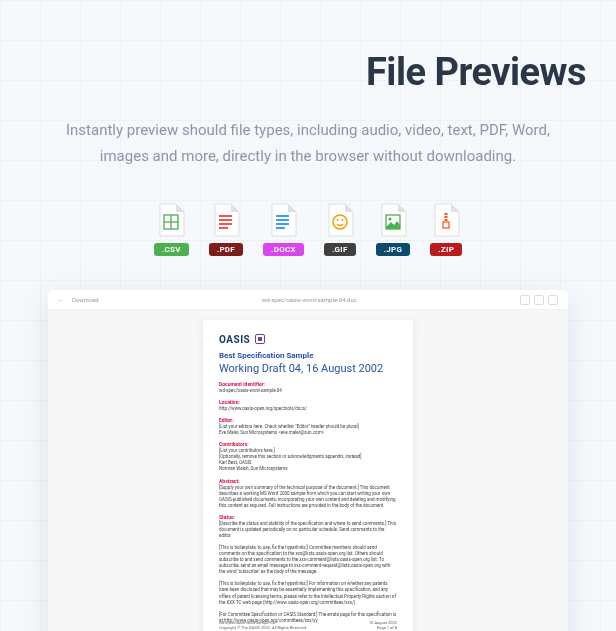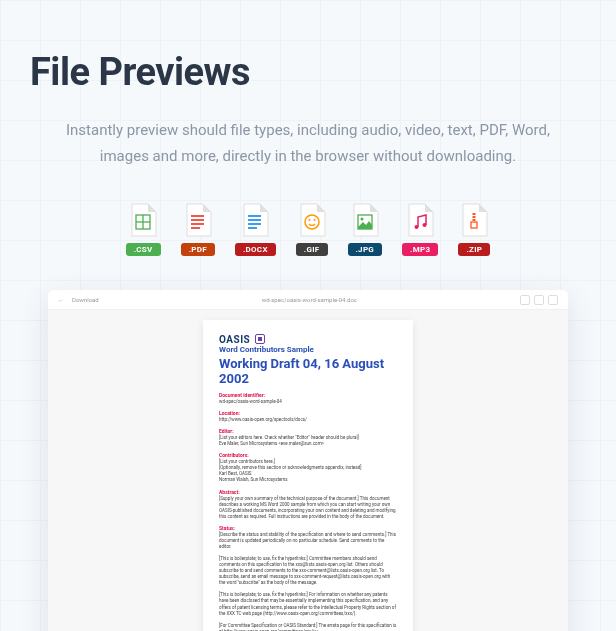--- a/index.html
+++ b/index.html
@@ -1,40 +1,40 @@
 <!DOCTYPE html>
 <html><head>
 <meta charset="utf-8">
 <style>
 *{margin:0;padding:0;box-sizing:border-box}
 body{font-family:-apple-system,BlinkMacSystemFont,"Segoe UI",Roboto,sans-serif;background:#f6f9fc;width:616px;height:631px;overflow:hidden;
 background-image:linear-gradient(#eef2f7 1px,transparent 1px),linear-gradient(90deg,#eef2f7 1px,transparent 1px);background-size:40px 40px}
 .wrap{padding:50px 30px 0}
-h1{text-align:left;font-size:38px;font-weight:700;color:#2b3647;letter-spacing:-.5px;margin-bottom:24px}
+h1{text-align:right;font-size:38px;font-weight:700;color:#2b3647;letter-spacing:-.5px;margin-bottom:24px}
 .desc{text-align:center;color:#8c96a7;font-size:15px;line-height:1.7;max-width:520px;margin:0 auto 34px}
 .icons{display:flex;justify-content:center;gap:20px;margin-bottom:34px}
 .ft{display:flex;flex-direction:column;align-items:center;gap:6px}
 .file-icon{width:28px;height:34px;position:relative}
 .file-icon svg{width:100%;height:100%}
 .badge{font-size:8px;font-weight:700;color:#fff;padding:2px 8px;border-radius:3px;letter-spacing:.3px}
-.c-csv{background:#4caf50}.c-pdf{background:#c2410c}.c-docx{background:#b91c1c}.c-gif{background:#404040}.c-jpg{background:#0c4a6e}.c-png{background:#3f51b5}.c-mp3{background:#e91e63}.c-mp4{background:#9c27b0}.c-zip{background:#b91c1c}
+.c-csv{background:#4caf50}.c-pdf{background:#7f1d1d}.c-docx{background:#d946ef}.c-gif{background:#404040}.c-jpg{background:#0c4a6e}.c-png{background:#3f51b5}.c-mp3{background:#e91e63}.c-mp4{background:#9c27b0}.c-zip{background:#b91c1c}
 .preview{width:520px;margin:0 auto;background:#fff;border-radius:6px;box-shadow:0 8px 30px rgba(40,50,80,.12);overflow:hidden}
 .tb{height:20px;background:#fff;border-bottom:1px solid #f0f0f0;display:flex;align-items:center;padding:0 10px;font-size:6px;color:#999}
 .tb-l{display:flex;gap:8px;align-items:center}
 .tb-c{flex:1;text-align:center}
 .tb-r{display:flex;gap:4px}
 .tb-r span{width:10px;height:10px;display:inline-block;border:1px solid #ddd;border-radius:2px}
 .doc-area{background:#f7f7f7;padding:10px 0 16px;position:relative}
 .page{width:210px;margin:0 auto;background:#fff;box-shadow:0 2px 8px rgba(0,0,0,.08);padding:14px 16px;font-size:5px;color:#333;min-height:260px;position:relative}
-.logo{display:flex;align-items:flex-start;gap:5px;}
+.logo{display:flex;align-items:flex-start;gap:5px;margin-bottom:6px}
 .logo-txt{font-size:10px;font-weight:700;color:#1a3a6e;letter-spacing:.5px}
 .logo-mark{width:10px;height:10px;border:1.5px solid #6b3fa8;border-radius:2px;position:relative}
 .logo-mark::after{content:'';position:absolute;width:4px;height:4px;background:#6b3fa8;top:2px;left:2px}
 .doc-title{font-size:8px;font-weight:700;color:#2a4fb8;margin-bottom:2px}
-.doc-sub{font-size:13px;font-weight:700;color:#2a4fb8;margin-bottom:6px}
+.doc-sub{font-size:11px;font-weight:400;color:#2a4fb8;margin-bottom:6px}
 .sec-label{font-size:5px;font-weight:700;color:#d14;margin-top:5px}
 .sec-body{font-size:4.5px;color:#444;line-height:1.35;margin-top:1px}
 .foot{display:flex;justify-content:space-between;font-size:4px;color:#666;position:absolute;bottom:8px;left:16px;right:16px}
 </style>
 </head>
 <body>
 
 <div class="wrap">
   <h1>File Previews</h1>
   <p class="desc">Instantly preview should file types, including audio, video, text, PDF, Word, images and more, directly in the browser without downloading.</p>
@@ -90,30 +90,20 @@
             <rect x="7" y="12" width="14" height="14" fill="none" stroke="#4caf50" stroke-width="1.3"></rect>
             <circle cx="11" cy="16" r="1.5" fill="#4caf50"></circle>
             <path d="M7 24 L12 19 L15 22 L18 18 L21 22 V26 H7 Z" fill="#4caf50"></path>
           </svg></div>
         <span class="badge c-jpg">.JPG</span>
       </div>
       <div class="ft">
         <div class="file-icon"><svg viewBox="0 0 28 34">
             <path d="M3 1 H19 L27 9 V33 H3 Z" fill="#fff" stroke="#ddd" stroke-width="1"></path>
             <path d="M19 1 L27 9 L19 9 Z" fill="#e0e0e0"></path>
-            <path d="M12 24 V14 L20 12 V22" fill="none" stroke="#e91e63" stroke-width="1.5"></path>
-            <circle cx="10.5" cy="24" r="2" fill="#e91e63"></circle>
-            <circle cx="18.5" cy="22" r="2" fill="#e91e63"></circle>
-          </svg></div>
-        <span class="badge c-mp3">.MP3</span>
-      </div>
-      <div class="ft">
-        <div class="file-icon"><svg viewBox="0 0 28 34">
-            <path d="M3 1 H19 L27 9 V33 H3 Z" fill="#fff" stroke="#ddd" stroke-width="1"></path>
-            <path d="M19 1 L27 9 L19 9 Z" fill="#e0e0e0"></path>
             <rect x="12.5" y="10" width="3" height="2" fill="#ff5722"></rect>
             <rect x="12.5" y="13" width="3" height="2" fill="#ff5722"></rect>
             <rect x="12.5" y="16" width="3" height="2" fill="#ff5722"></rect>
             <rect x="11" y="19" width="6" height="6" fill="none" stroke="#ff5722" stroke-width="1.3"></rect>
           </svg></div>
         <span class="badge c-zip">.ZIP</span>
       </div>
     </div>
 
   <div class="preview">
@@ -128,21 +118,21 @@
         <span></span>
         <span></span>
       </div>
     </div>
     <div class="doc-area">
       <div class="page">
         <div class="logo">
           <span class="logo-txt">OASIS</span>
           <span class="logo-mark"></span>
         </div>
-        <div class="doc-title">Word Contributors Sample</div>
+        <div class="doc-title">Best Specification Sample</div>
         <div class="doc-sub">Working Draft 04, 16 August 2002</div>
         <div id="sections">
             <div class="sec-label">Document identifier:</div>
             <div class="sec-body" style="white-space: pre-line;">wd-spec/oasis-word-sample-04</div>
             <div class="sec-label">Location:</div>
             <div class="sec-body" style="white-space: pre-line;">http://www.oasis-open.org/spectools/docs/</div>
             <div class="sec-label">Editor:</div>
             <div class="sec-body" style="white-space: pre-line;">[List your editors here. Check whether "Editor" header should be plural]
 Eve Maler, Sun Microsystems  &lt;eve.maler@sun.com&gt;</div>
             <div class="sec-label">Contributors:</div>

